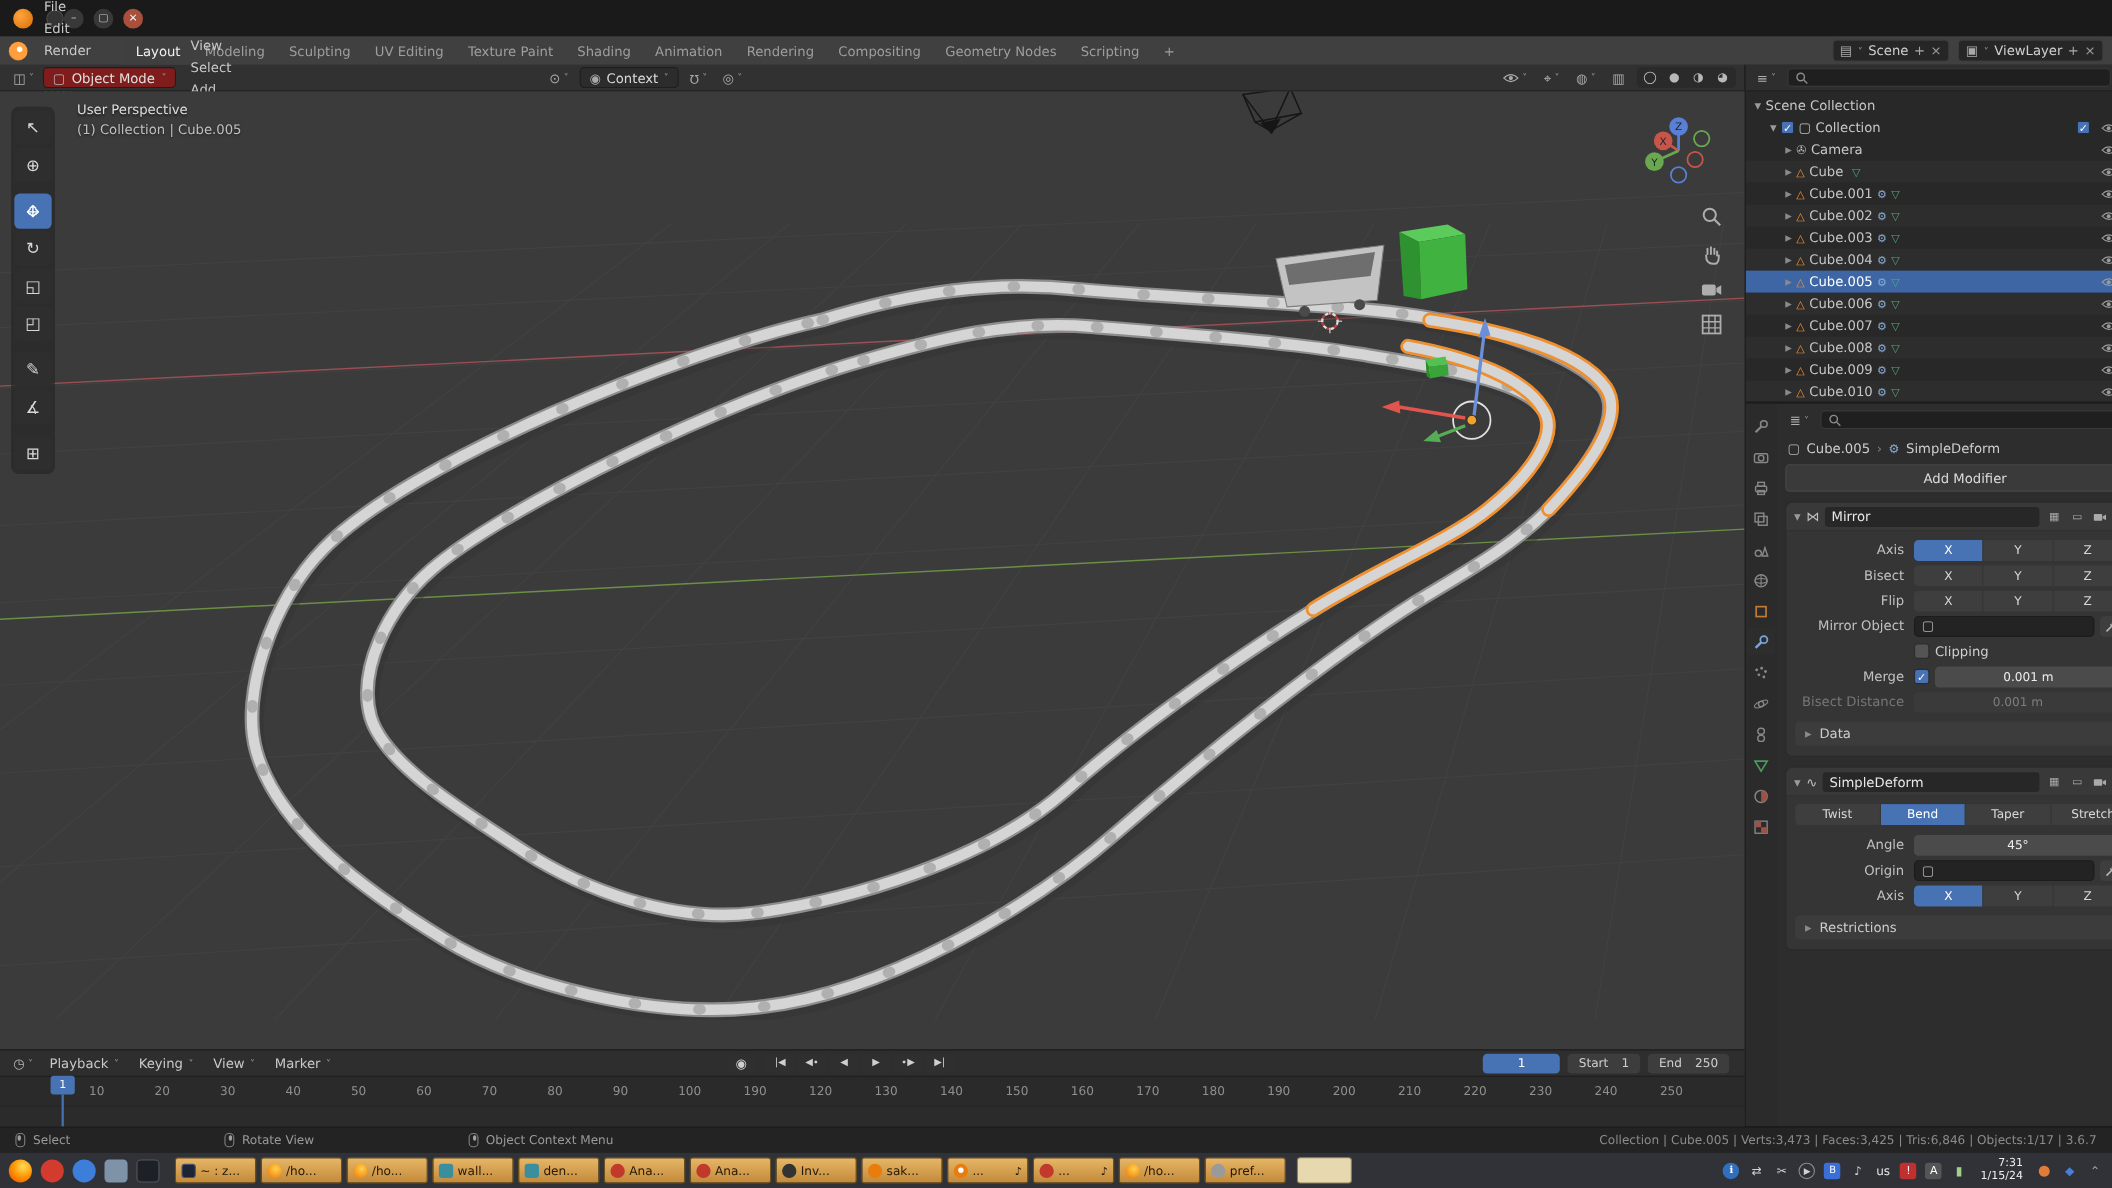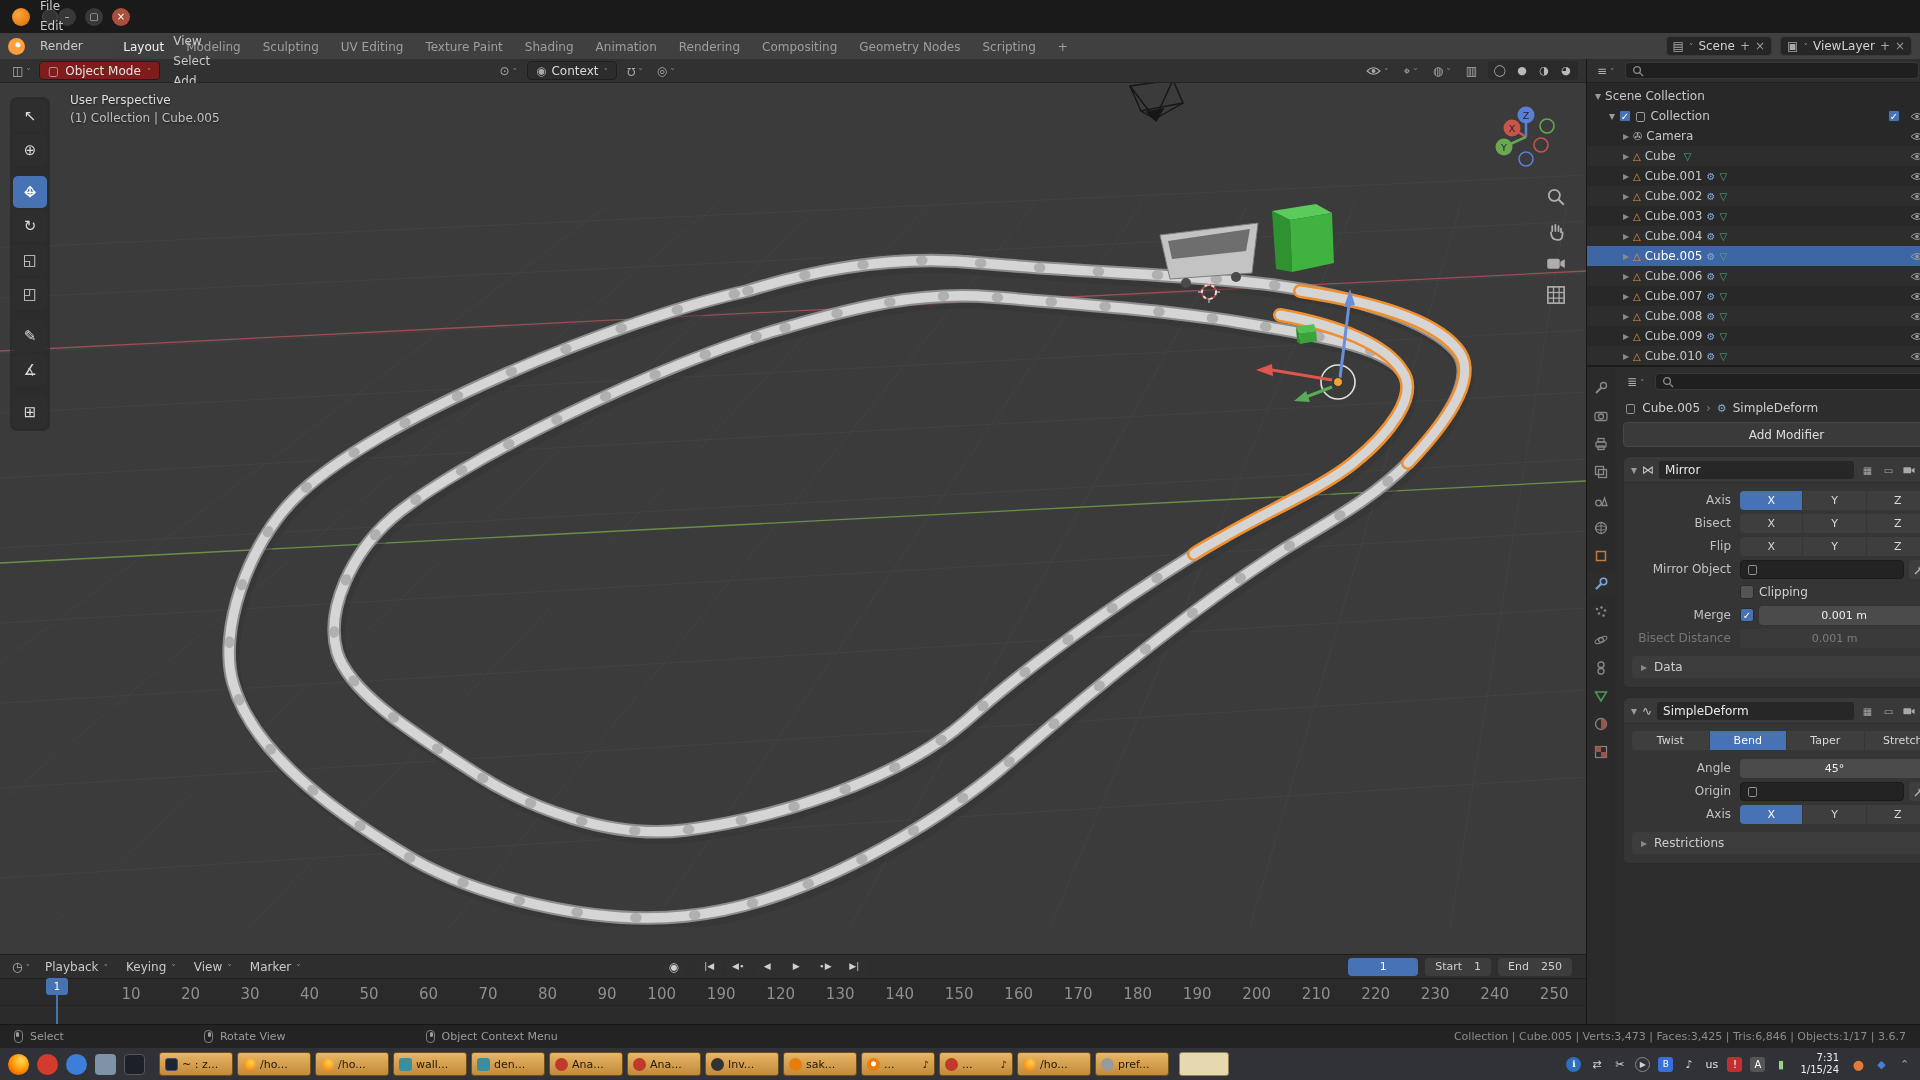--- a/index.html
+++ b/index.html
@@ -197,21 +197,21 @@
   .transport{display:flex;gap:2px;margin-left:8px}
   .tbtn{min-width:27px;height:18px;background:#2f2f2f;border-radius:3px;display:flex;align-items:center;
         justify-content:center;color:#cfcfcf;font-size:9px;padding:0 4px}
   .tl-right{margin-left:auto;display:flex;gap:7px;align-items:center;padding-right:6px}
   .frame-field{width:70px;height:18px;background:#4772b3;border-radius:4px;color:#fff;display:flex;
                align-items:center;justify-content:center;font-size:11px}
   .range-field{height:18px;background:#3d3d3d;border-radius:4px;display:flex;align-items:center;
                gap:12px;padding:0 10px;color:#cfcfcf;font-size:11px}
   .tl-ruler{height:27px;background:#2a2a2a;border-top:1px solid #1f1f1f;position:relative}
   .ticks{position:absolute;left:81px;top:6px;display:flex}
-  .tick{width:59.5px;text-align:right;color:#8f8f8f;font-size:15px}
+  .tick{width:59.5px;text-align:left;color:#8f8f8f;font-size:11px}
   .playhead{position:absolute;left:46px;top:24px;width:22px;height:17px;background:#4772b3;border-radius:3px;
             color:#fff;font-size:10px;display:flex;align-items:center;justify-content:center;z-index:2}
   .playline{position:absolute;left:56px;top:41px;width:2px;height:29px;background:#4772b3;z-index:1}
   .tl-track{height:19px;background:#2b2b2b;border-top:1px solid #232323}
 
   
   .statusbar{height:24px;background:#232323;border-top:1px solid #171717;display:flex;align-items:center;
              padding:0 14px;font-size:11px;color:#9a9a9a;flex:none}
   .hint{display:flex;align-items:center;gap:7px;margin-right:140px}
   .mouse-ic{width:9px;height:13px;border:1px solid #7f7f7f;border-radius:4px;position:relative;flex:none}

